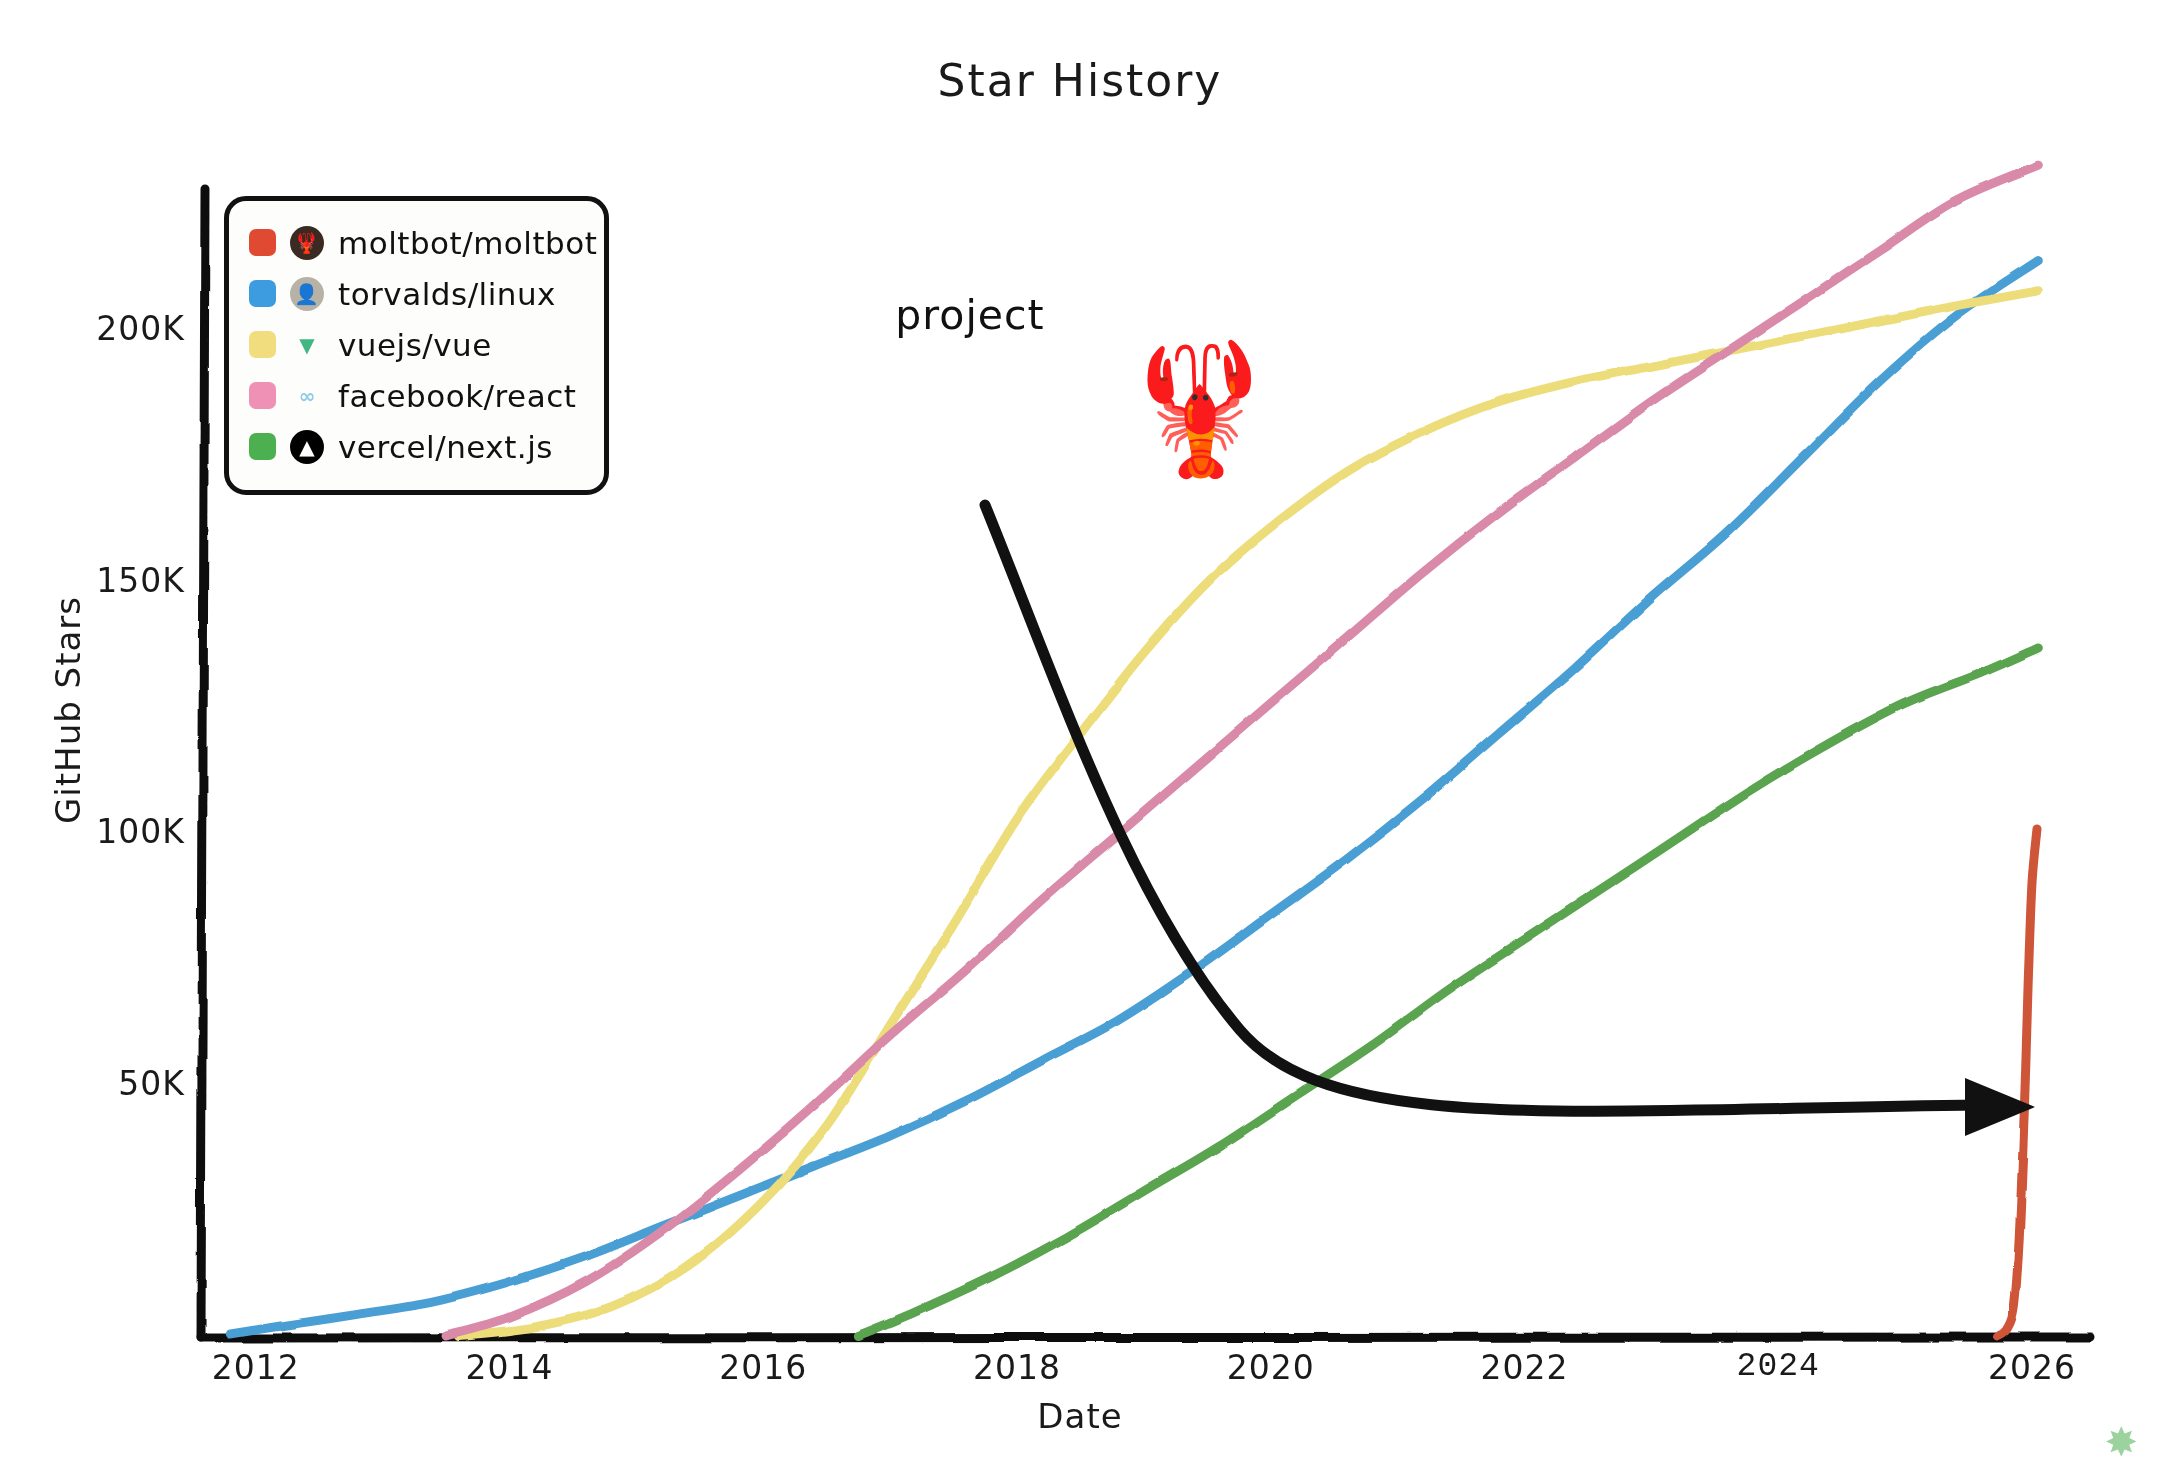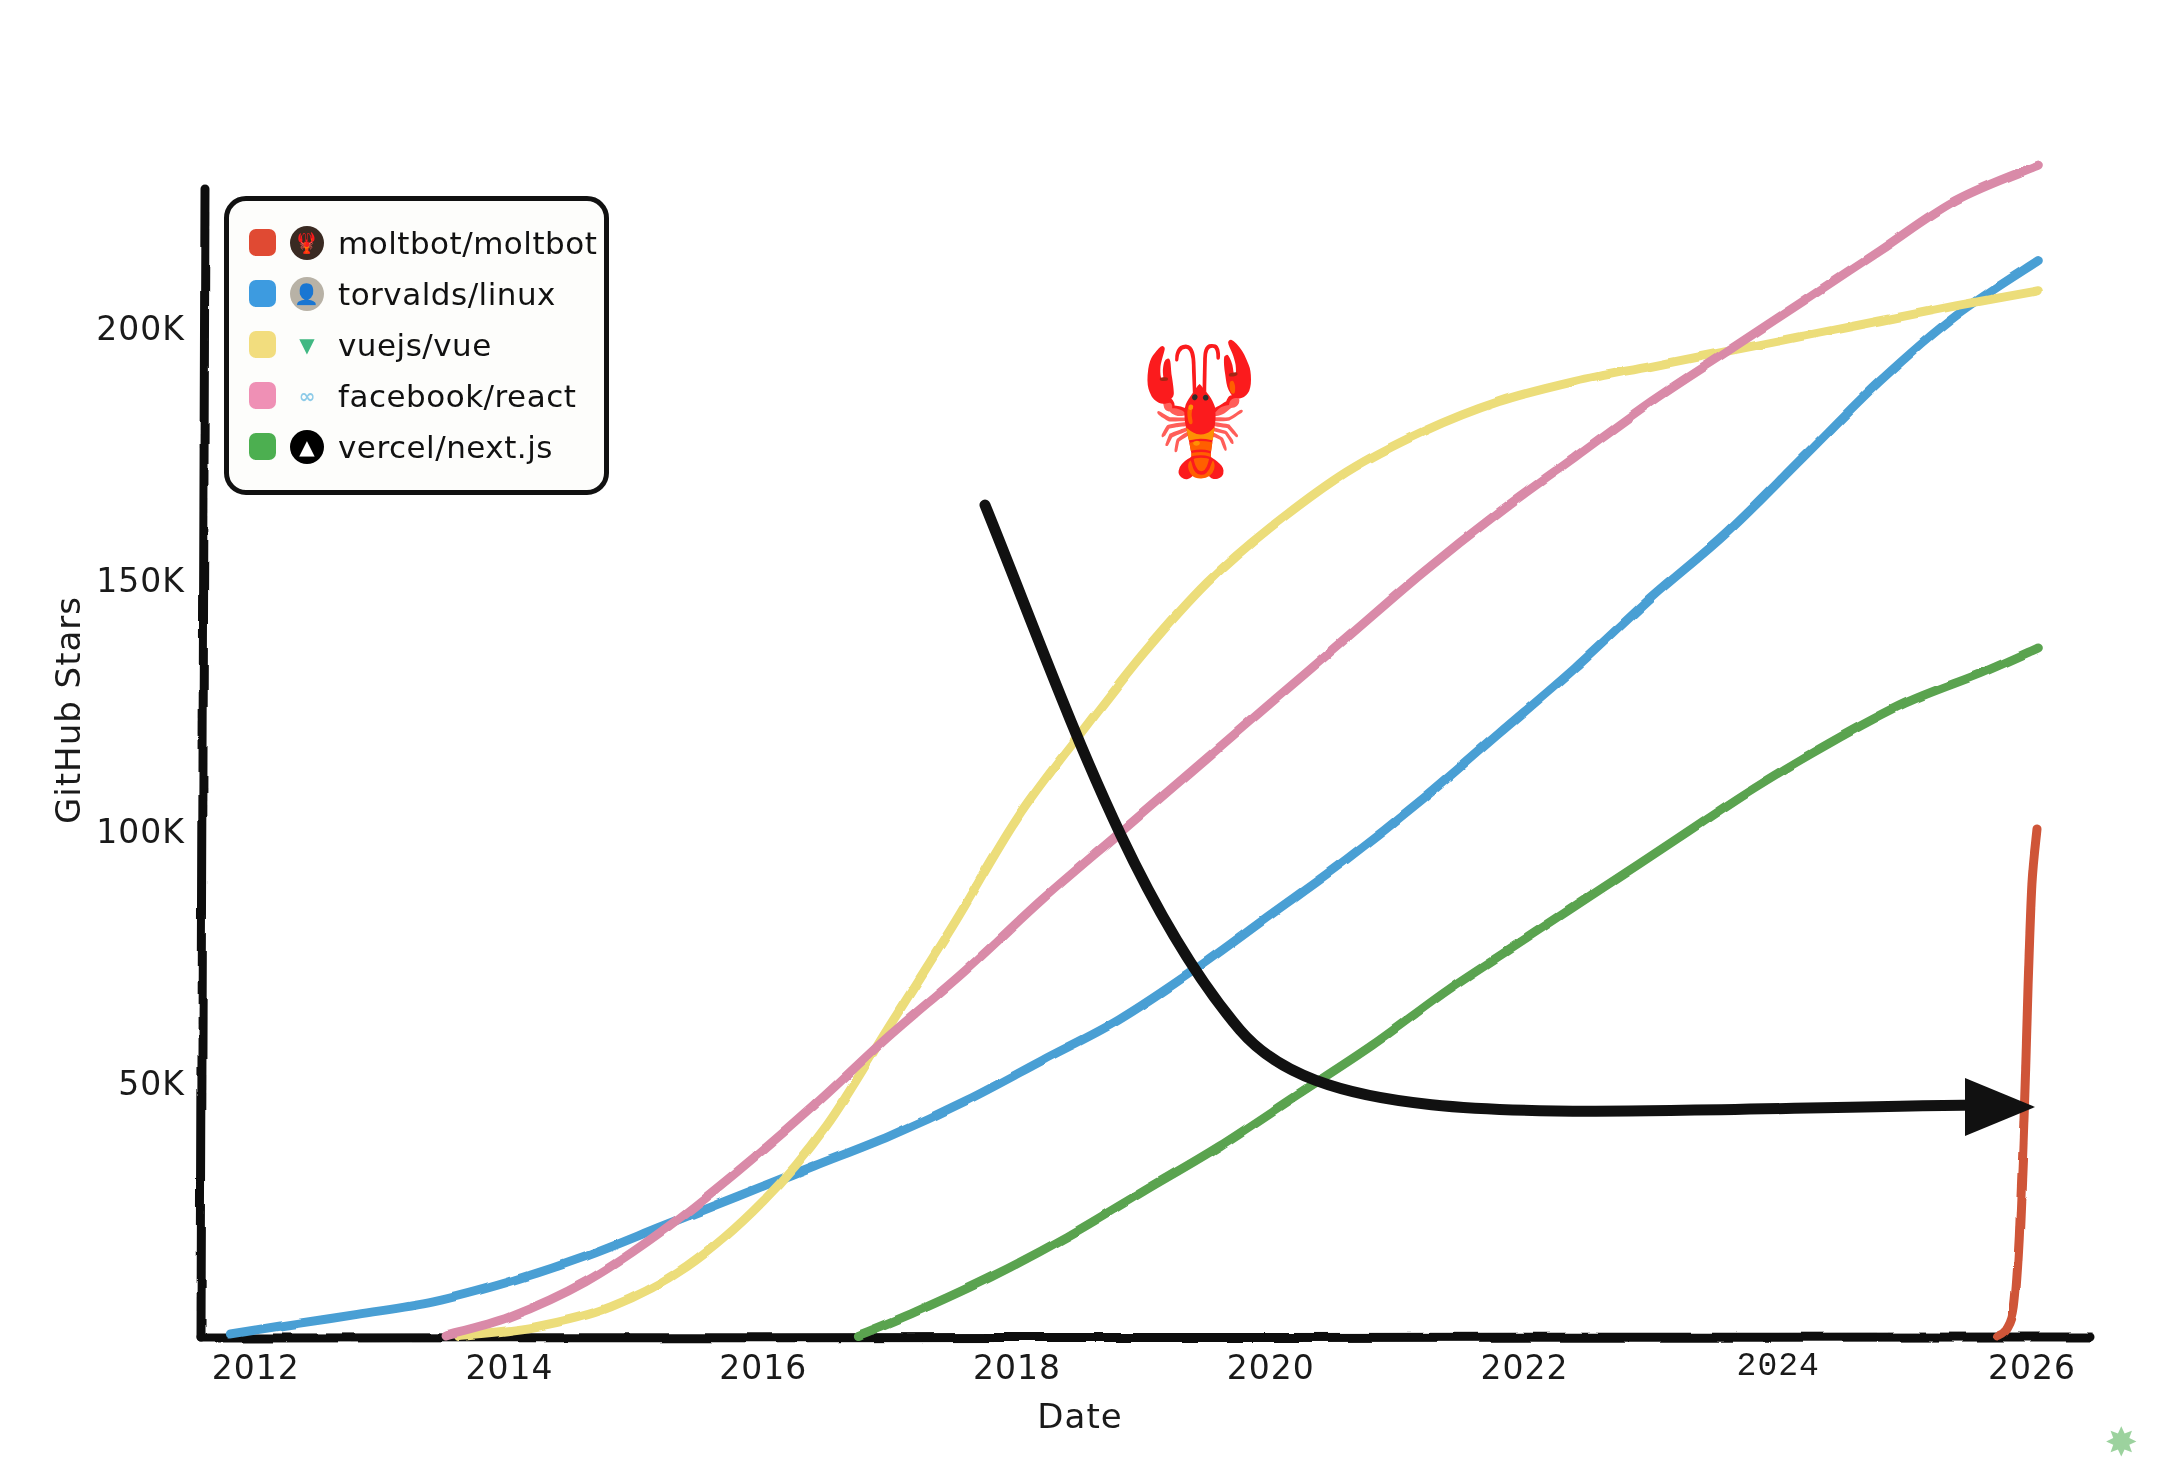--- a/index.html
+++ b/index.html
@@ -101,20 +101,21 @@
         <path d="M 446.1,1335.0 C 456.6,1332.0 486.2,1325.8 509.5,1316.9 C 532.7,1308.0 560.2,1295.9 585.6,1281.7 C 611.0,1267.4 636.4,1249.8 661.7,1231.4 C 687.1,1212.9 712.5,1192.0 737.9,1171.0 C 763.2,1150.1 788.6,1128.3 814.0,1105.6 C 839.4,1083.0 864.7,1057.8 890.1,1035.2 C 915.5,1012.6 940.9,992.5 966.2,969.8 C 991.6,947.2 1017.0,922.0 1042.3,899.4 C 1067.7,876.8 1093.1,855.8 1118.5,834.0 C 1143.8,812.2 1169.2,790.4 1194.6,768.6 C 1220.0,746.8 1245.3,725.0 1270.7,703.2 C 1296.1,681.5 1321.5,659.7 1346.8,637.9 C 1372.2,616.1 1397.6,593.4 1423.0,572.5 C 1448.3,551.5 1473.7,531.4 1499.1,512.1 C 1524.5,492.8 1549.8,475.2 1575.2,456.8 C 1600.6,438.3 1626.0,419.1 1651.3,401.5 C 1676.7,383.9 1702.1,367.9 1727.4,351.2 C 1752.8,334.4 1778.2,317.6 1803.6,300.9 C 1828.9,284.1 1854.3,267.3 1879.7,250.6 C 1905.1,233.8 1929.4,214.5 1955.8,200.3 C 1982.2,186.0 2024.5,170.9 2038.3,165.1" stroke="#d98aa8" stroke-width="9" fill="none" stroke-linecap="round" stroke-linejoin="round"></path>
         <path d="M 858.4,1335.5 C 867.9,1331.6 893.3,1321.7 915.5,1311.9 C 937.7,1302.0 966.2,1289.2 991.6,1276.6 C 1017.0,1264.1 1042.3,1250.7 1067.7,1236.4 C 1093.1,1222.2 1118.5,1206.2 1143.8,1191.1 C 1169.2,1176.0 1194.6,1161.8 1220.0,1145.9 C 1245.3,1129.9 1270.7,1112.3 1296.1,1095.6 C 1321.5,1078.8 1346.8,1062.9 1372.2,1045.3 C 1397.6,1027.7 1423.0,1007.5 1448.3,989.9 C 1473.7,972.3 1499.1,956.4 1524.5,939.6 C 1549.8,922.9 1575.2,906.1 1600.6,889.3 C 1626.0,872.6 1651.3,855.8 1676.7,839.1 C 1702.1,822.3 1727.4,804.7 1752.8,788.8 C 1778.2,772.8 1803.6,757.7 1828.9,743.5 C 1854.3,729.2 1879.7,715.0 1905.1,703.2 C 1930.4,691.5 1959.0,682.3 1981.2,673.1 C 2003.4,663.8 2028.8,652.1 2038.3,647.9" stroke="#5aa34f" stroke-width="9" fill="none" stroke-linecap="round" stroke-linejoin="round"></path>
       </g>
 
     <g>
       <path d="M 985,505 C 1060,690 1130,900 1240,1030 C 1330,1135 1560,1110 1980,1105" stroke="#111" stroke-width="11" fill="none" stroke-linecap="round"></path>
       <polygon points="1965,1078 2035,1107 1965,1136" fill="#111"></polygon>
     </g>
   </svg>
 
+  <div class="chart-title">Star History</div>
 
   <div class="axis-label" id="x-axis-title">Date</div>
   <div class="axis-label" id="y-axis-title">GitHub Stars</div>
 
   <div id="y-ticks">
       <div class="tick-label ytick" style="left: 55px; top: 1063.51px;">50K</div>
       <div class="tick-label ytick" style="left: 55px; top: 812.021px;">100K</div>
       <div class="tick-label ytick" style="left: 55px; top: 560.532px;">150K</div>
       <div class="tick-label ytick" style="left: 55px; top: 309.043px;">200K</div>
     </div>
@@ -151,20 +152,21 @@
         <span class="legend-text">facebook/react</span>
       </div>
       <div class="legend-row">
         <span class="swatch" style="background: rgb(76, 175, 80);"></span>
         <span class="repo-badge" style="background: rgb(0, 0, 0); color: rgb(255, 255, 255);">▲</span>
         <span class="legend-text">vercel/next.js</span>
       </div>
     </div>
 
   <div id="annotation">
+    <div>project</div>
   </div>
   <div id="lobster-emoji">🦞</div>
 
   <div id="watermark">
     <span id="watermark-star">✸</span>
   </div>
 
 </div>
 
 </body></html>

